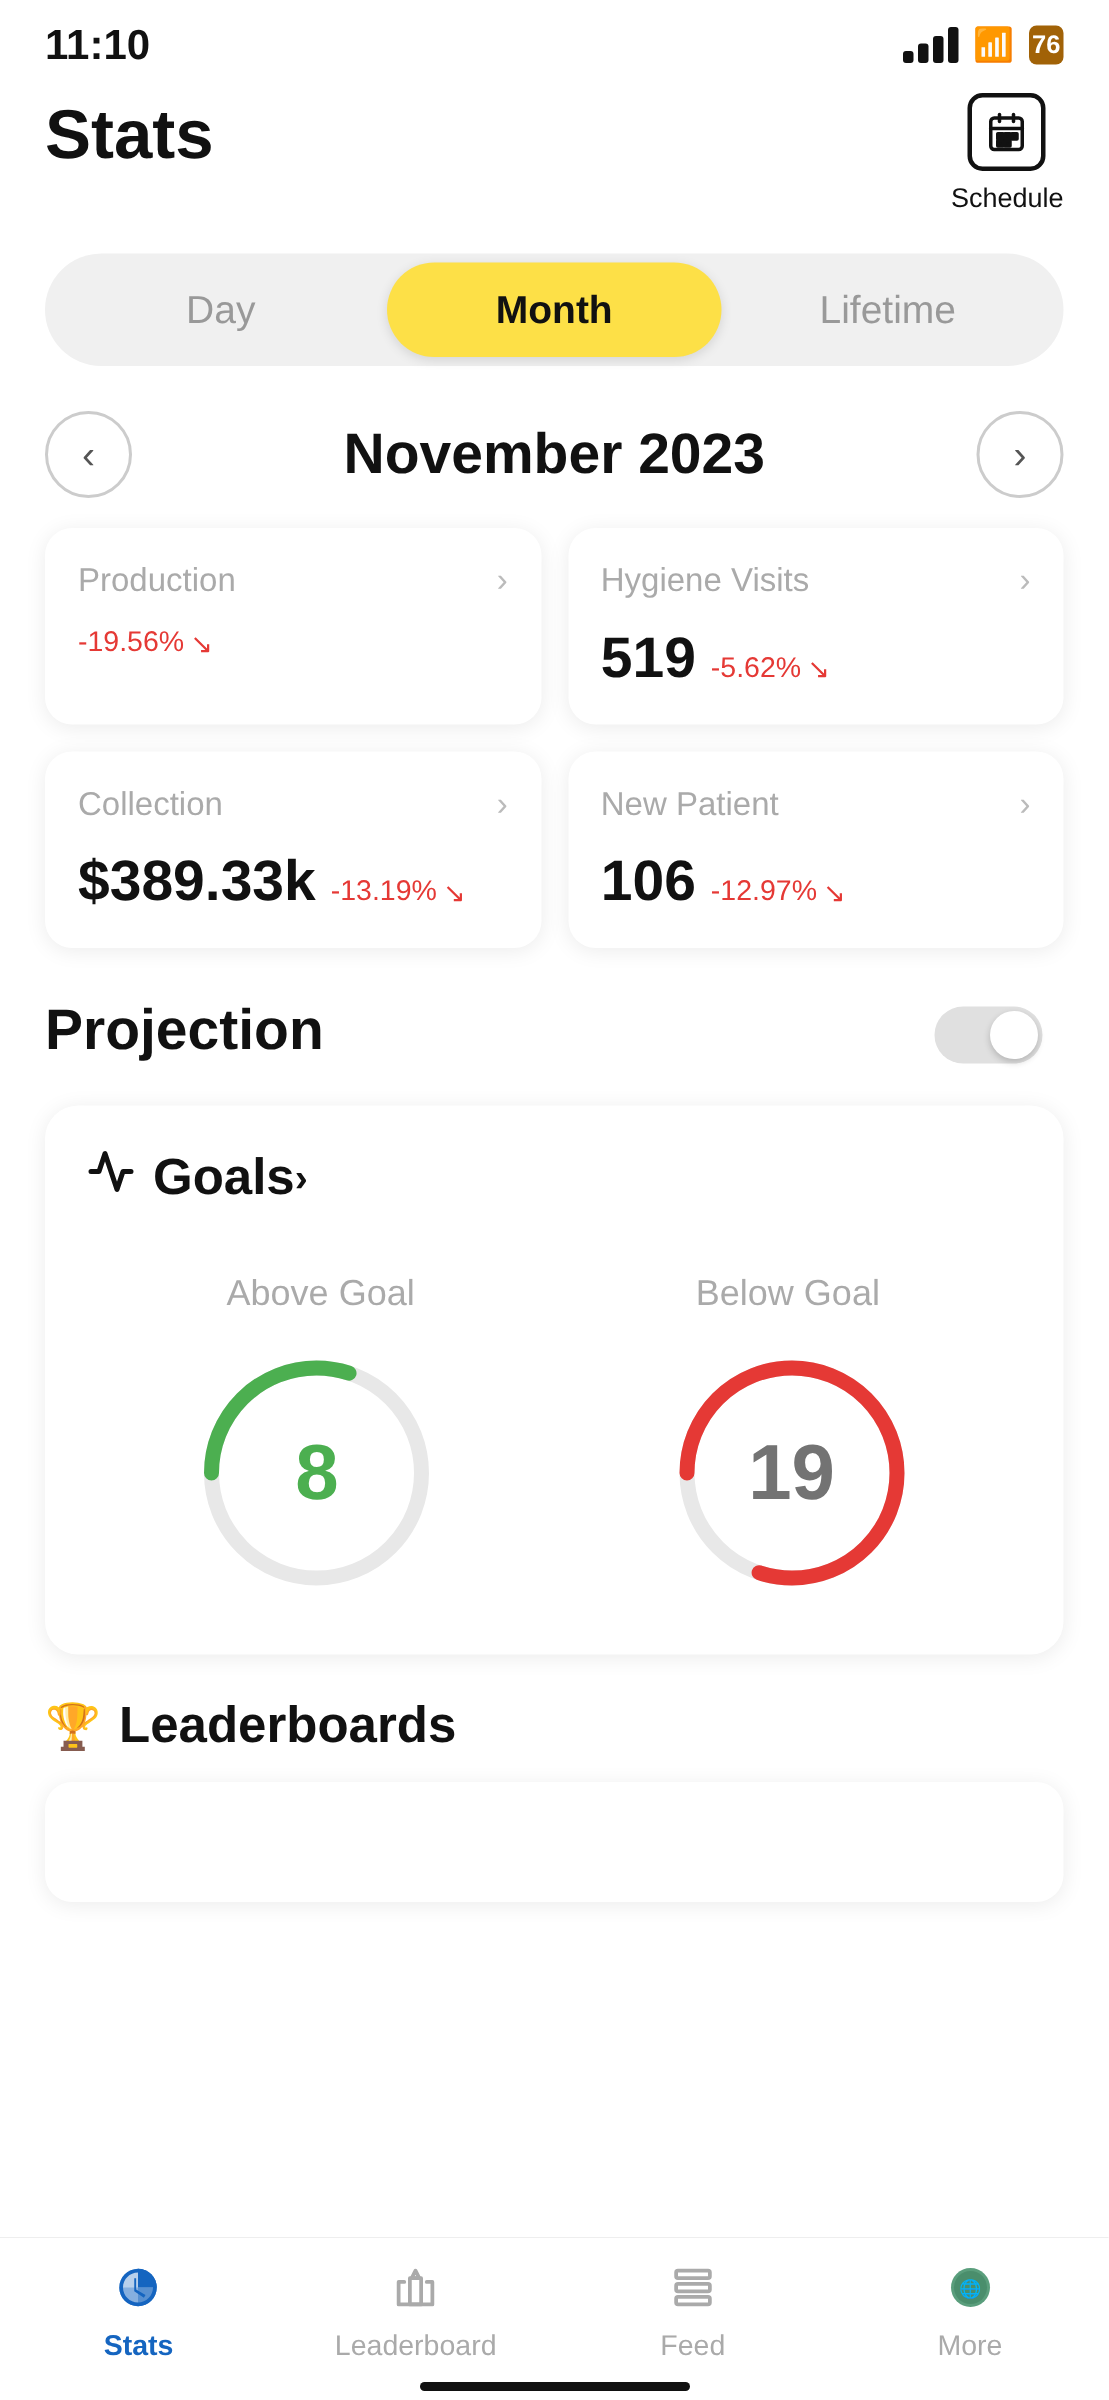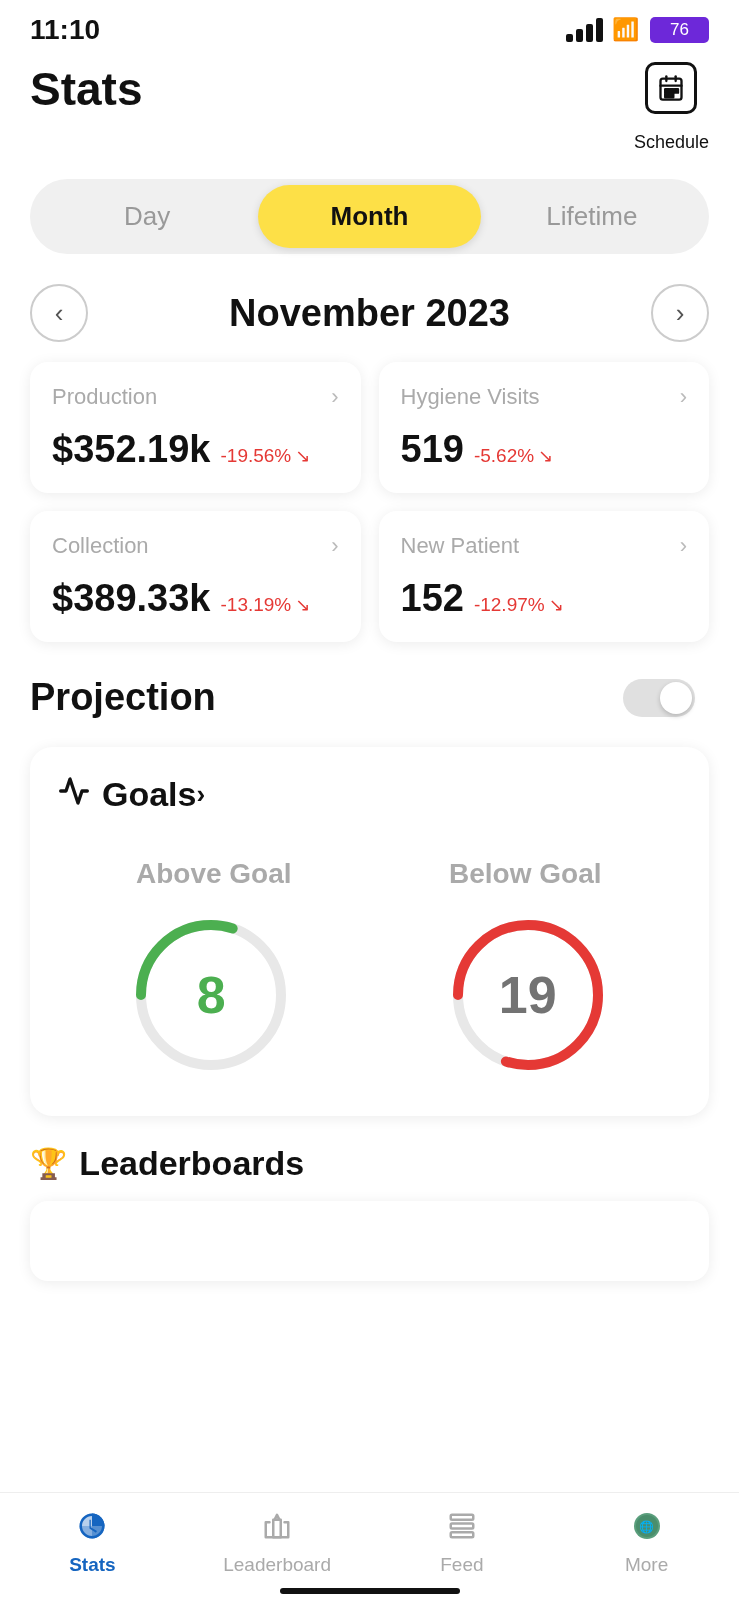--- a/index.html
+++ b/index.html
@@ -39,45 +39,45 @@
       border-radius: 2px;
     }
     .bar1 { height: 8px; }
     .bar2 { height: 13px; }
     .bar3 { height: 18px; }
     .bar4 { height: 24px; }
     .wifi-icon {
       font-size: 22px;
     }
     .battery-icon {
-      background: #6d28d9;
+      background: #a16207;
       color: #fff;
       font-size: 17px;
-      font-weight: 400;
-      padding: 3px 20px;
+      font-weight: 700;
+      padding: 3px 2px;
       border-radius: 5px;
     }
 
     
     .header {
       display: flex;
       justify-content: space-between;
       align-items: flex-start;
       padding: 10px 30px 16px 30px;
     }
     .header-title {
       font-size: 46px;
       font-weight: 800;
       color: #111;
     }
     .schedule-btn {
       display: flex;
       flex-direction: column;
       align-items: center;
-      gap: 18px;
+      gap: 8px;
       cursor: pointer;
     }
     .schedule-icon {
       width: 52px;
       height: 52px;
       border: 3px solid #111;
       border-radius: 10px;
       display: flex;
       align-items: center;
       justify-content: center;
@@ -188,21 +188,21 @@
     }
     .trend-down {
       color: #e53935;
       font-size: 18px;
     }
 
     
     .projection-row {
       display: flex;
       justify-content: space-between;
-      align-items: center;
+      align-items: flex-end;
       padding: 10px 44px 28px 30px;
     }
     .projection-title {
       font-size: 38px;
       font-weight: 800;
       color: #111;
     }
     .toggle {
       width: 72px;
       height: 38px;
@@ -254,23 +254,23 @@
       color: #111;
       font-weight: 700;
     }
     .goals-labels {
       display: grid;
       grid-template-columns: 1fr 1fr;
       text-align: center;
       margin-bottom: 20px;
     }
     .goal-label {
-      font-size: 28px;
+      font-size: 24px;
       color: #aaa;
-      font-weight: 700;
+      font-weight: 400;
     }
     .goals-circles {
       display: grid;
       grid-template-columns: 1fr 1fr;
       justify-items: center;
       gap: 10px;
     }
 
     
     .circle-container {
@@ -424,21 +424,20 @@
   </div>
 
   <div class="stats-grid">
 
     <div class="stat-card">
       <div class="stat-card-header">
         <span class="stat-label">Production</span>
         <span class="stat-arrow">›</span>
       </div>
       <div class="stat-value-row">
-        <span class="stat-value">$352.19k</span>
         <span class="stat-change">
           <span>-19.56%</span>
           <span class="trend-down">↘</span>
         </span>
       </div>
     </div>
 
     <div class="stat-card">
       <div class="stat-card-header">
         <span class="stat-label">Hygiene Visits</span>
@@ -466,21 +465,21 @@
         </span>
       </div>
     </div>
 
     <div class="stat-card">
       <div class="stat-card-header">
         <span class="stat-label">New Patient</span>
         <span class="stat-arrow">›</span>
       </div>
       <div class="stat-value-row">
-        <span class="stat-value">152</span>
+        <span class="stat-value">106</span>
         <span class="stat-change">
           <span>-12.97%</span>
           <span class="trend-down">↘</span>
         </span>
       </div>
     </div>
   </div>
 
   <div class="projection-row">
     <span class="projection-title">Projection</span>

